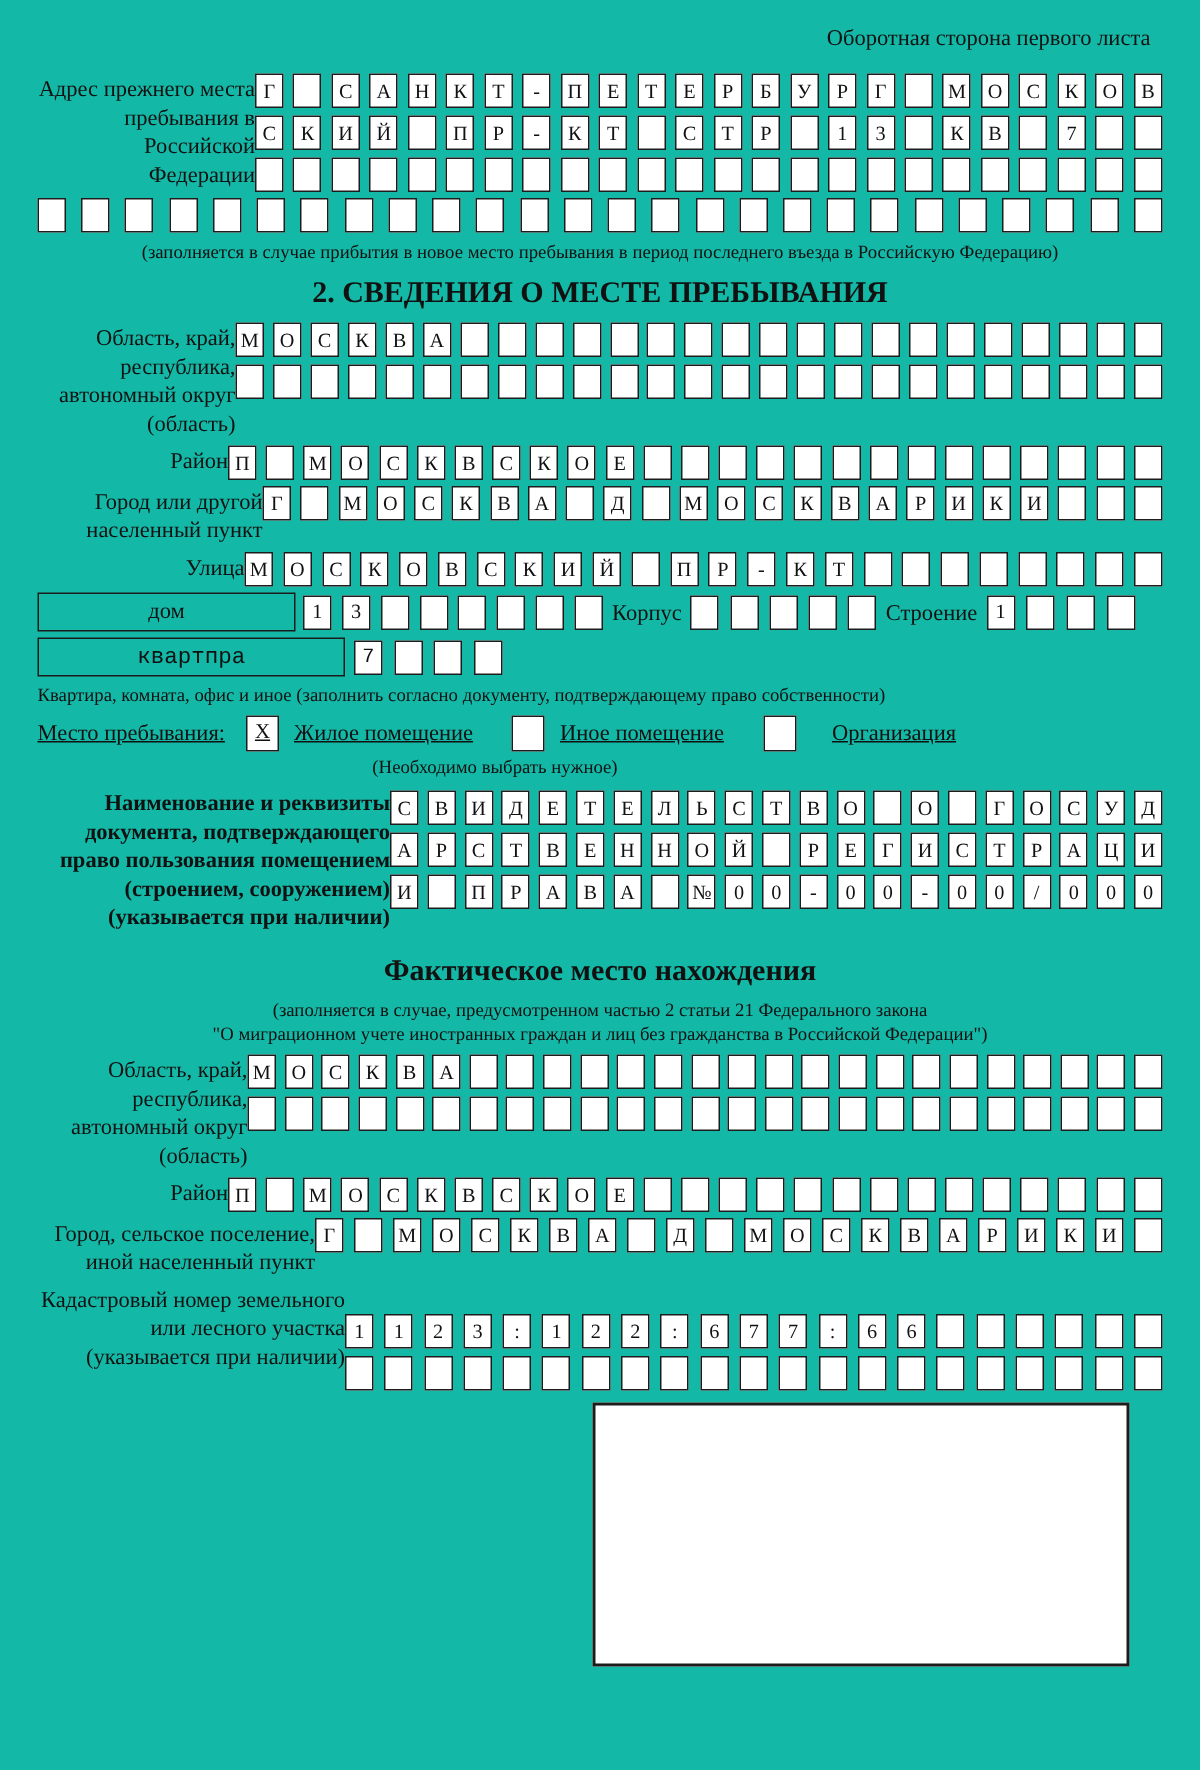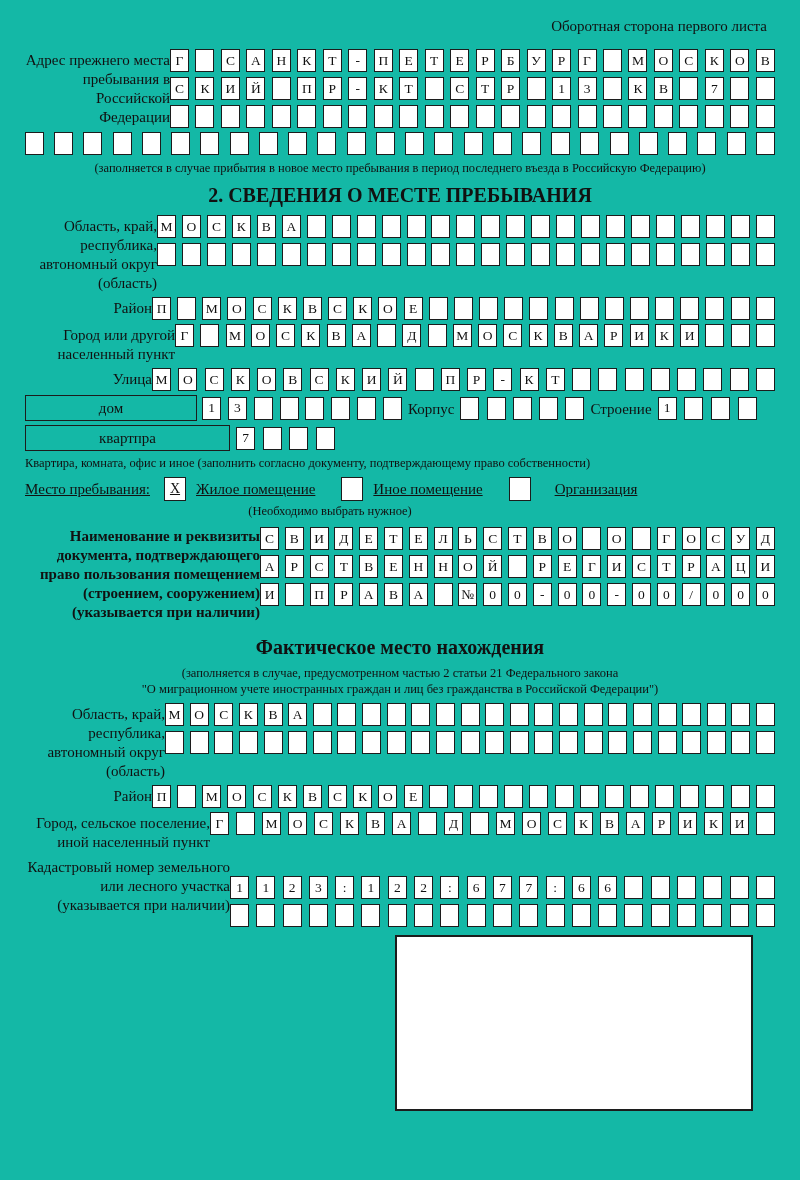--- a/index.html
+++ b/index.html
@@ -283,21 +283,21 @@
           <span class="cell">К</span>
           <span class="cell">И</span>
           <span class="cell"></span>
           <span class="cell"></span>
           <span class="cell"></span>
         </div>
     </div>
   </div>
 
   <div class="form-row">
-    <div class="row-label" style="width:127px;">Улица</div>
+    <div class="row-label" style="width:127px;margin-left:11px;">Улица</div>
     <div class="rows">
       <div class="cells">
           <span class="cell">М</span>
           <span class="cell">О</span>
           <span class="cell">С</span>
           <span class="cell">К</span>
           <span class="cell">О</span>
           <span class="cell">В</span>
           <span class="cell">С</span>
           <span class="cell">К</span>
@@ -343,21 +343,21 @@
       </div>
     <div class="inline-label">Строение</div>
     <div class="cellgroup" style="width:99px;">
         <span class="cell">1</span>
         <span class="cell"></span>
         <span class="cell"></span>
         <span class="cell"></span>
       </div>
   </div>
 
-  <div class="form-row" style="align-items:center;margin-top:2px;">
+  <div class="form-row" style="align-items:center;margin-top:2px;font-family:Liberation Mono, monospace;">
     <div class="type-box" style="width:205px;">квартпра</div>
     <div class="cellgroup" style="width:99px;margin-left:6px;">
         <span class="cell">7</span>
         <span class="cell"></span>
         <span class="cell"></span>
         <span class="cell"></span>
       </div>
   </div>
   <div class="caption mb2">Квартира, комната, офис и иное (заполнить согласно документу, подтверждающему право собственности)</div>
 

